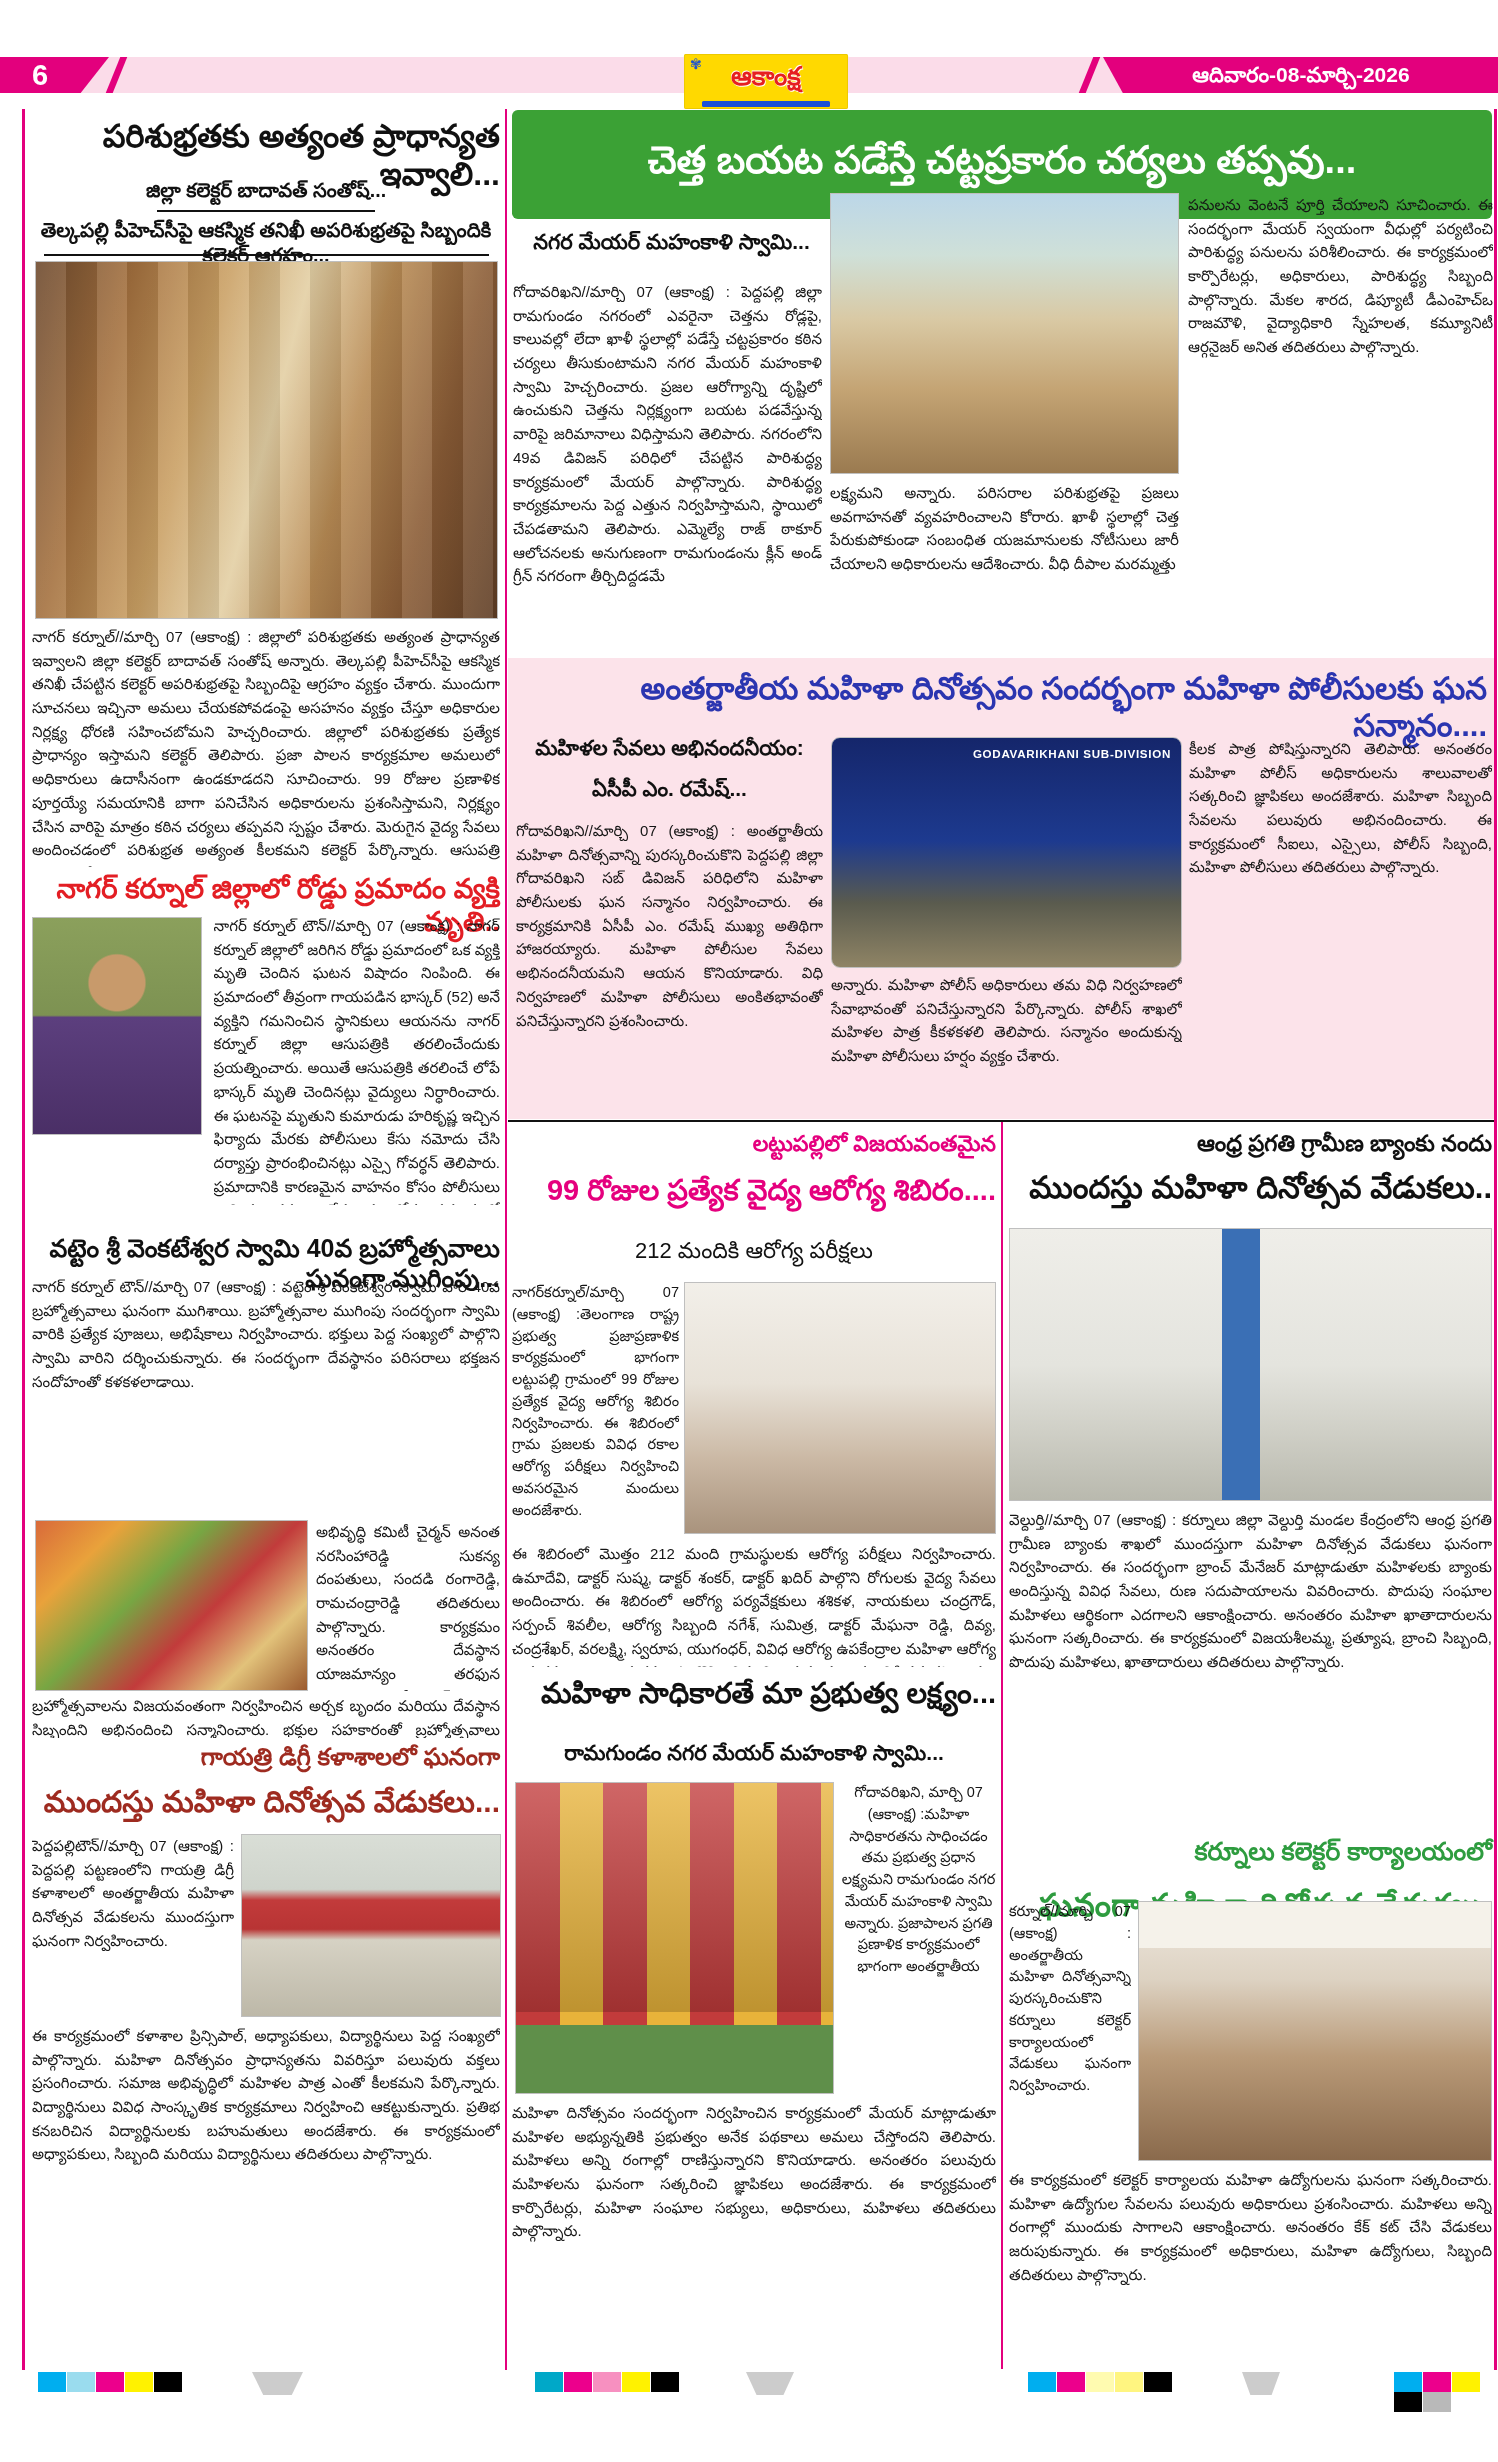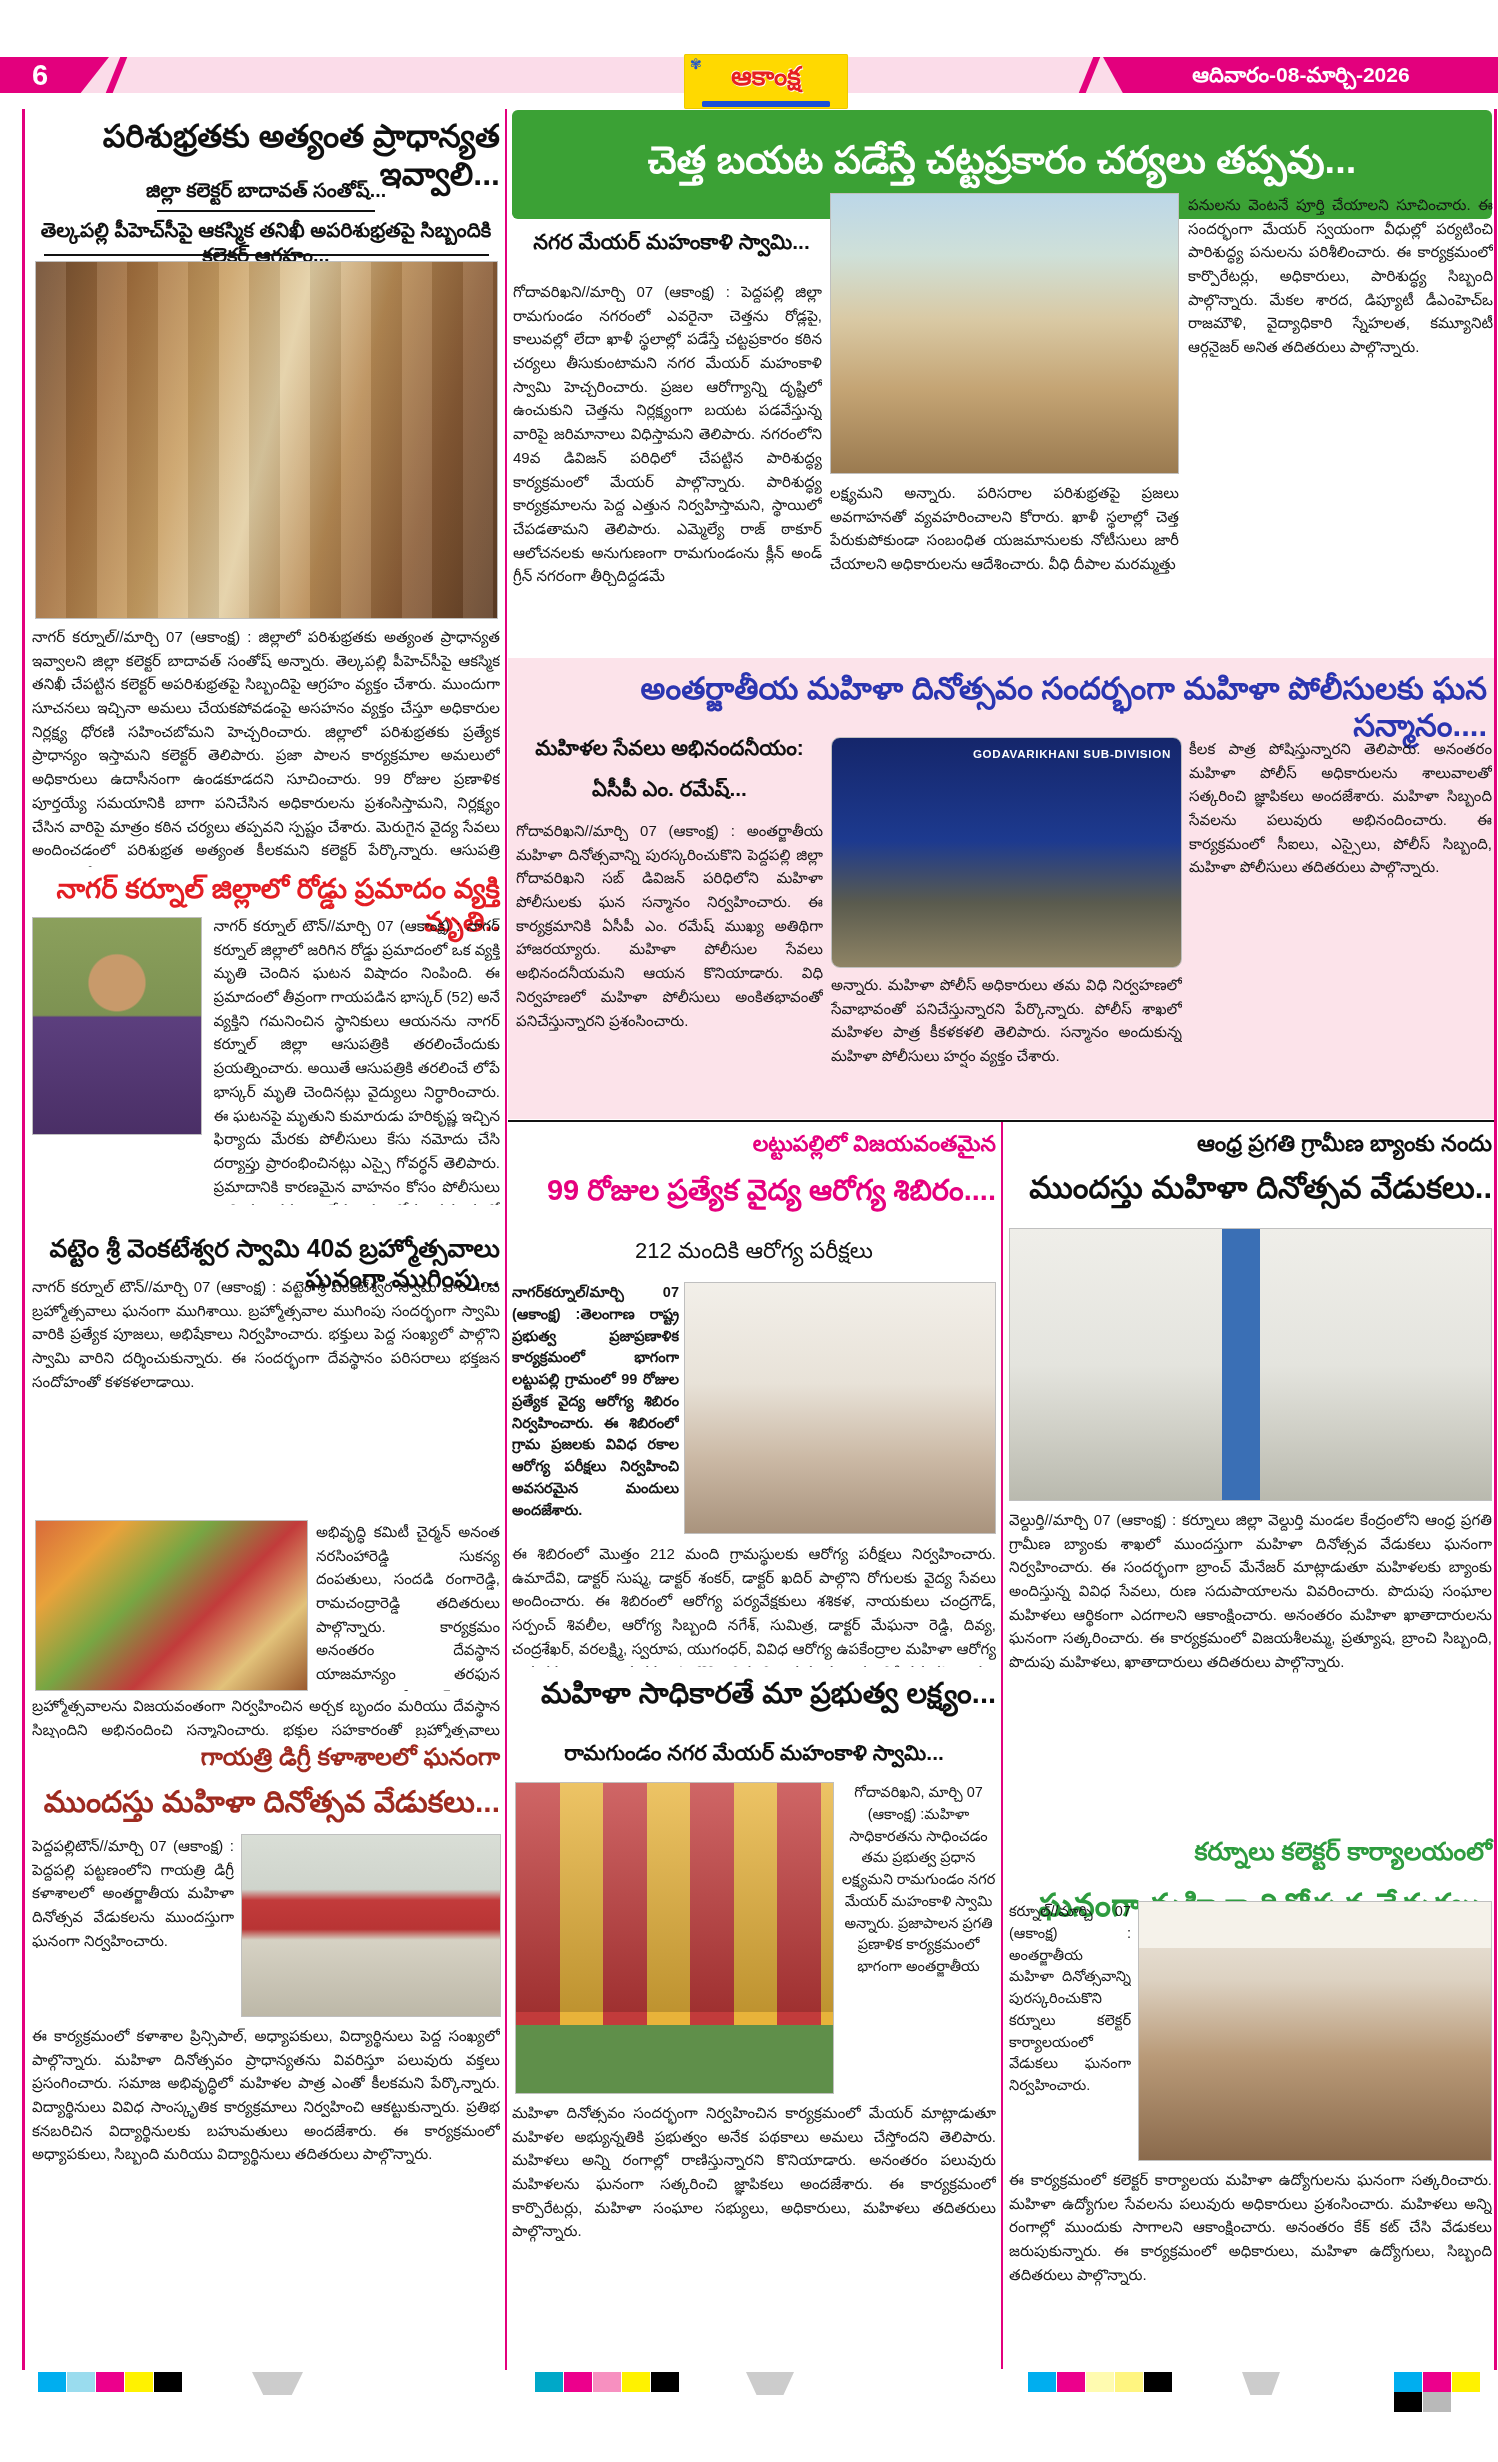--- a/index.html
+++ b/index.html
@@ -118,21 +118,21 @@
   <div class="abs bt" style="left:516px;top:819px;width:307px;height:294px;">గోదావరిఖని//మార్చి 07 (ఆకాంక్ష) : అంతర్జాతీయ మహిళా దినోత్సవాన్ని పురస్కరించుకొని పెద్దపల్లి జిల్లా గోదావరిఖని సబ్ డివిజన్ పరిధిలోని మహిళా పోలీసులకు ఘన సన్మానం నిర్వహించారు. ఈ కార్యక్రమానికి ఏసీపీ ఎం. రమేష్ ముఖ్య అతిథిగా హాజరయ్యారు. మహిళా పోలీసుల సేవలు అభినందనీయమని ఆయన కొనియాడారు. విధి నిర్వహణలో మహిళా పోలీసులు అంకితభావంతో పనిచేస్తున్నారని ప్రశంసించారు.</div>
   <div class="abs photo ph-f" style="left:831px;top:737px;width:351px;height:231px;">
     <span class="bannertxt">GODAVARIKHANI SUB-DIVISION</span>
   </div>
   <div class="abs bt" style="left:831px;top:973px;width:351px;height:142px;">అన్నారు. మహిళా పోలీస్ అధికారులు తమ విధి నిర్వహణలో సేవాభావంతో పనిచేస్తున్నారని పేర్కొన్నారు. పోలీస్ శాఖలో మహిళల పాత్ర కీకళకళలి తెలిపారు. సన్మానం అందుకున్న మహిళా పోలీసులు హర్షం వ్యక్తం చేశారు.</div>
   <div class="abs bt" style="left:1189px;top:737px;width:303px;height:378px;">కీలక పాత్ర పోషిస్తున్నారని తెలిపారు. అనంతరం మహిళా పోలీస్ అధికారులను శాలువాలతో సత్కరించి జ్ఞాపికలు అందజేశారు. మహిళా సిబ్బంది సేవలను పలువురు అభినందించారు. ఈ కార్యక్రమంలో సీఐలు, ఎస్సైలు, పోలీస్ సిబ్బంది, మహిళా పోలీసులు తదితరులు పాల్గొన్నారు.</div>
 
   <div class="abs hl hl-magenta" style="left:512px;top:1131px;width:484px;font-size:22px;">లట్టుపల్లిలో విజయవంతమైన</div>
   <div class="abs hl hl-magenta" style="left:512px;top:1173px;width:484px;font-size:29px;">99 రోజుల ప్రత్యేక వైద్య ఆరోగ్య శిబిరం....</div>
   <div class="abs sub" style="left:512px;top:1237px;width:484px;font-size:22px;font-weight:normal;">212 మందికి ఆరోగ్య పరీక్షలు</div>
-  <div class="abs bt bt-sm" style="left:512px;top:1282px;width:167px;height:252px;font-weight:bold;">నాగర్‌కర్నూల్/మార్చి 07 (ఆకాంక్ష) :తెలంగాణ రాష్ట్ర ప్రభుత్వ ప్రజాప్రణాళిక కార్యక్రమంలో భాగంగా లట్టుపల్లి గ్రామంలో 99 రోజుల ప్రత్యేక వైద్య ఆరోగ్య శిబిరం నిర్వహించారు. ఈ శిబిరంలో గ్రామ ప్రజలకు వివిధ రకాల ఆరోగ్య పరీక్షలు నిర్వహించి అవసరమైన మందులు అందజేశారు.</div>
+  <div class="abs bt bt-sm" style="left:512px;top:1282px;width:167px;height:252px;">నాగర్‌కర్నూల్/మార్చి 07 (ఆకాంక్ష) :తెలంగాణ రాష్ట్ర ప్రభుత్వ ప్రజాప్రణాళిక కార్యక్రమంలో భాగంగా లట్టుపల్లి గ్రామంలో 99 రోజుల ప్రత్యేక వైద్య ఆరోగ్య శిబిరం నిర్వహించారు. ఈ శిబిరంలో గ్రామ ప్రజలకు వివిధ రకాల ఆరోగ్య పరీక్షలు నిర్వహించి అవసరమైన మందులు అందజేశారు.</div>
   <div class="abs photo ph-g" style="left:684px;top:1282px;width:312px;height:252px;"></div>
   <div class="abs bt" style="left:512px;top:1542px;width:484px;height:125px;">ఈ శిబిరంలో మొత్తం 212 మంది గ్రామస్థులకు ఆరోగ్య పరీక్షలు నిర్వహించారు. ఉమాదేవి, డాక్టర్ సుష్మ, డాక్టర్ శంకర్, డాక్టర్ ఖదిర్ పాల్గొని రోగులకు వైద్య సేవలు అందించారు. ఈ శిబిరంలో ఆరోగ్య పర్యవేక్షకులు శశికళ, నాయకులు చంద్రగౌడ్, సర్పంచ్ శివలీల, ఆరోగ్య సిబ్బంది నగేశ్, సుమిత్ర, డాక్టర్ మేఘనా రెడ్డి, దివ్య, చంద్రశేఖర్, వరలక్ష్మి, స్వరూప, యుగంధర్, వివిధ ఆరోగ్య ఉపకేంద్రాల మహిళా ఆరోగ్య కార్యకర్తలు, ఆశా కార్యకర్తలు పాల్గొని శిబిరం విజయవంతం కావడానికి సహకరించారు.</div>
 
   <div class="abs hl hl-black" style="left:512px;top:1676px;width:484px;font-size:29px;">మహిళా సాధికారతే మా ప్రభుత్వ లక్ష్యం...</div>
   <div class="abs sub" style="left:512px;top:1740px;width:484px;font-size:21px;">రామగుండం నగర మేయర్ మహంకాళి స్వామి...</div>
   <div class="abs photo ph-h" style="left:515px;top:1782px;width:319px;height:312px;"></div>
   <div class="abs bt bt-sm" style="left:841px;top:1782px;width:155px;height:312px;text-align:center;">గోదావరిఖని, మార్చి 07 (ఆకాంక్ష) :మహిళా సాధికారతను సాధించడం తమ ప్రభుత్వ ప్రధాన లక్ష్యమని రామగుండం నగర మేయర్ మహంకాళి స్వామి అన్నారు. ప్రజాపాలన ప్రగతి ప్రణాళిక కార్యక్రమంలో భాగంగా అంతర్జాతీయ</div>
   <div class="abs bt" style="left:512px;top:2101px;width:484px;height:265px;">మహిళా దినోత్సవం సందర్భంగా నిర్వహించిన కార్యక్రమంలో మేయర్ మాట్లాడుతూ మహిళల అభ్యున్నతికి ప్రభుత్వం అనేక పథకాలు అమలు చేస్తోందని తెలిపారు. మహిళలు అన్ని రంగాల్లో రాణిస్తున్నారని కొనియాడారు. అనంతరం పలువురు మహిళలను ఘనంగా సత్కరించి జ్ఞాపికలు అందజేశారు. ఈ కార్యక్రమంలో కార్పొరేటర్లు, మహిళా సంఘాల సభ్యులు, అధికారులు, మహిళలు తదితరులు పాల్గొన్నారు.</div>
 
   <div class="abs hl hl-black" style="left:1008px;top:1130px;width:484px;font-size:22.5px;">ఆంధ్ర ప్రగతి గ్రామీణ బ్యాంకు నందు</div>

